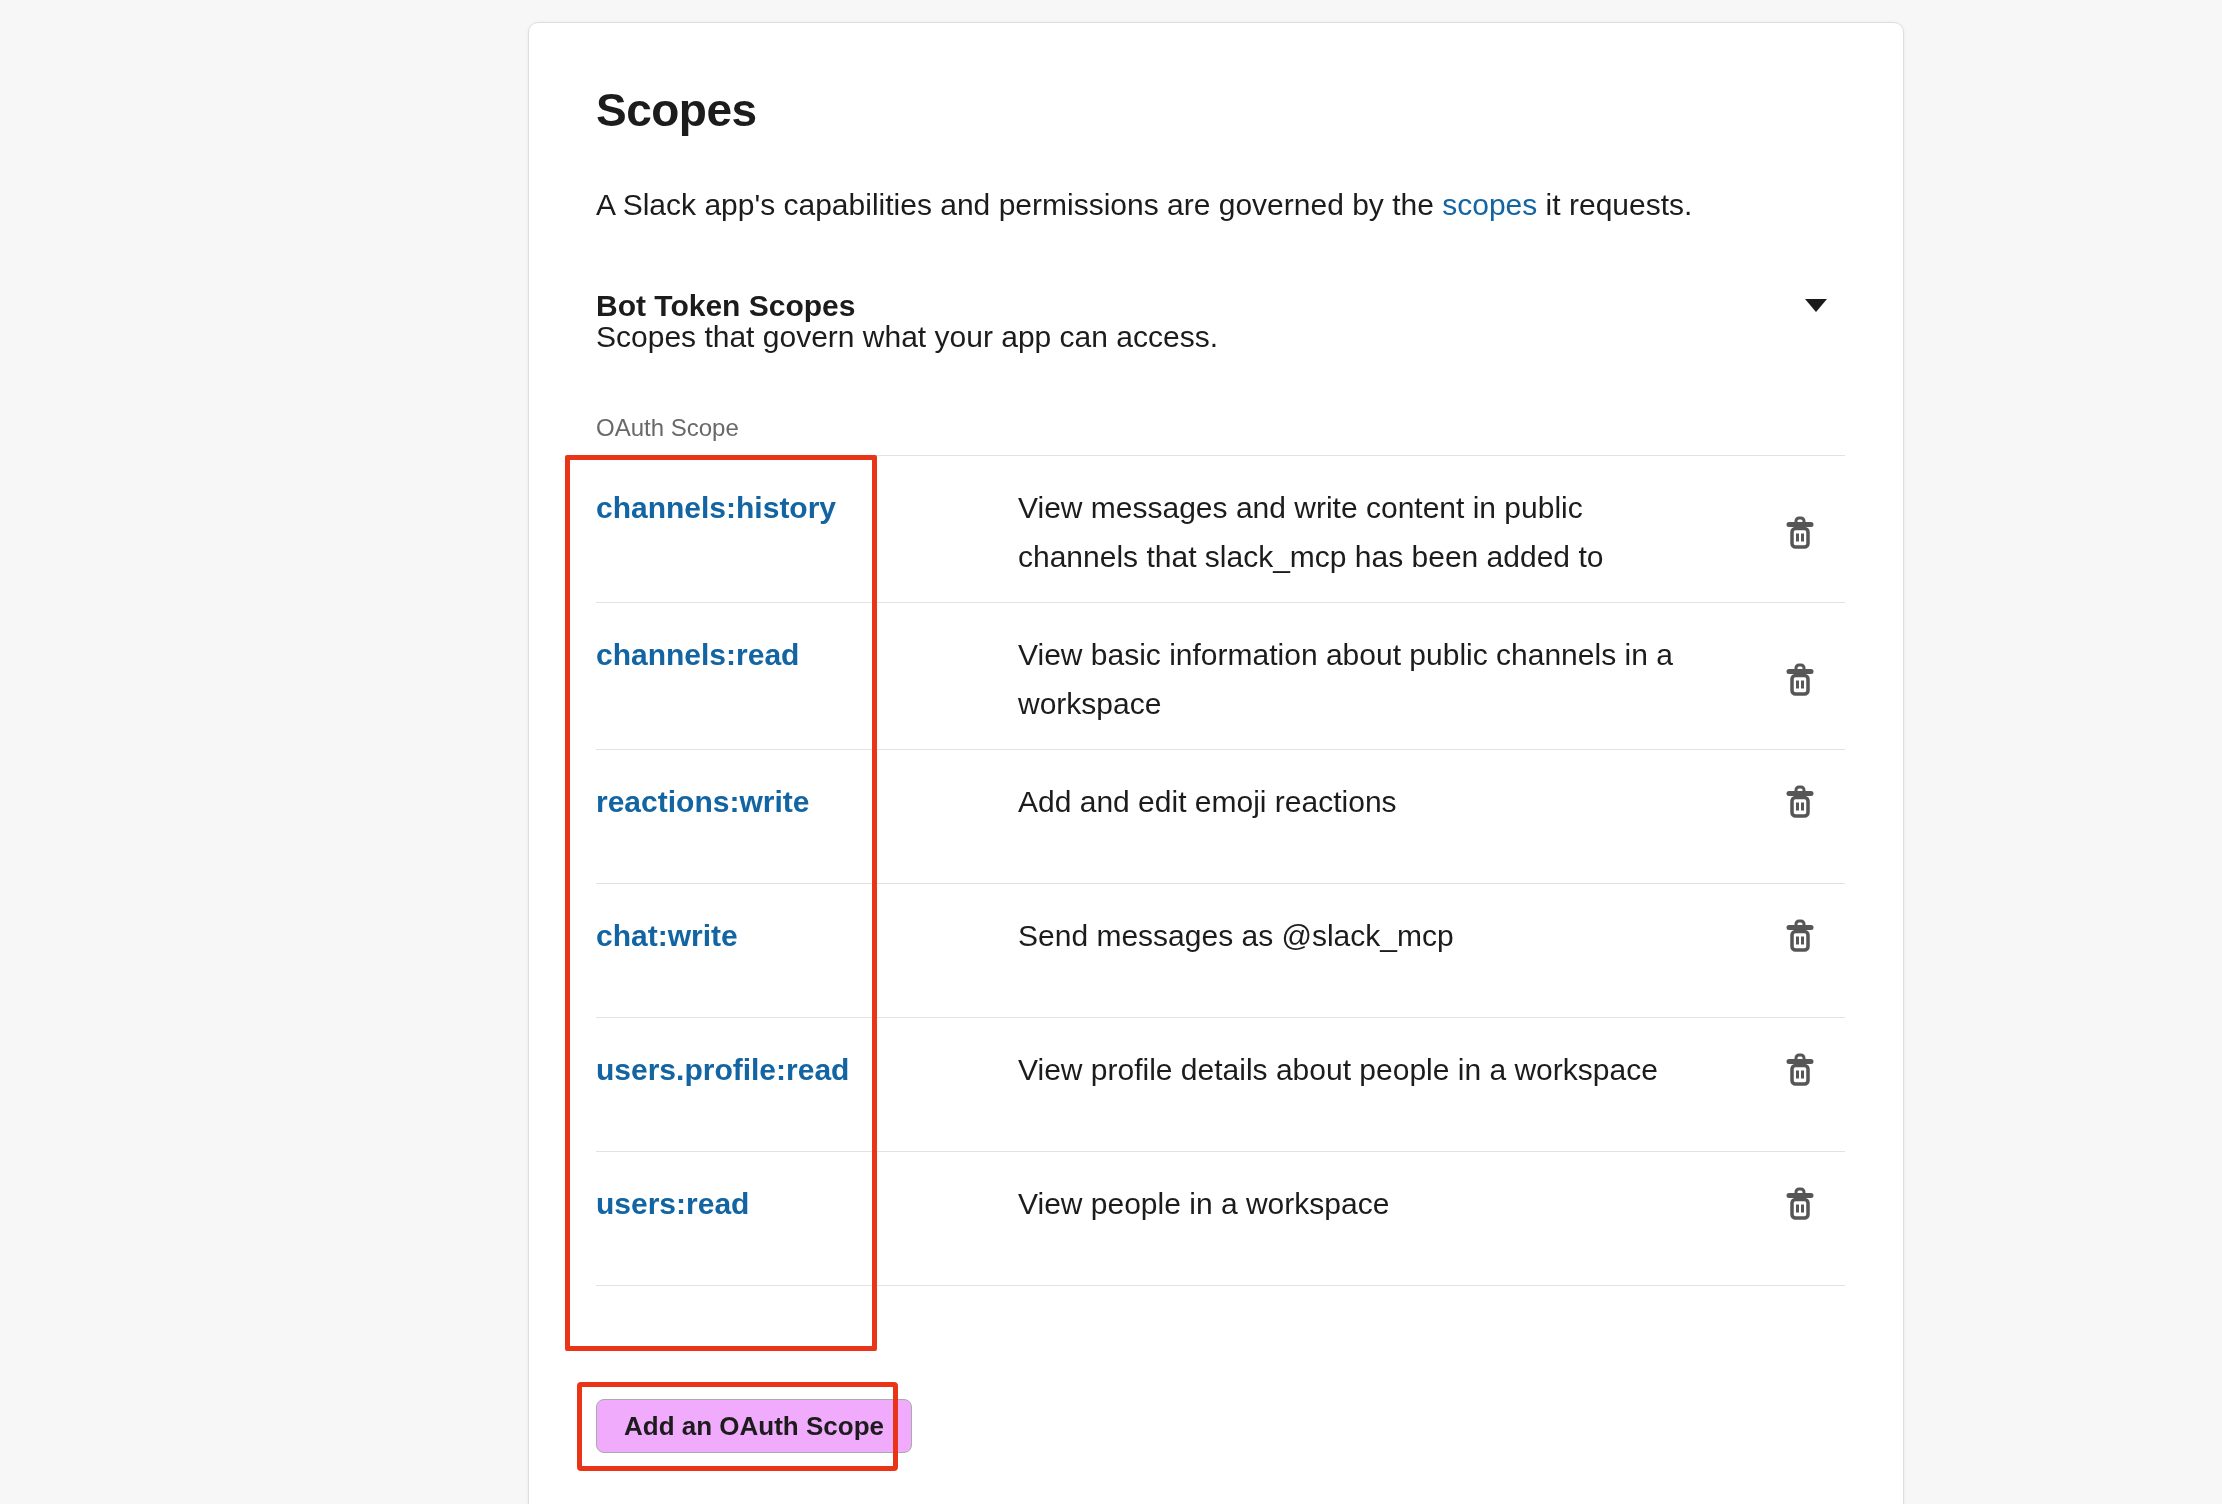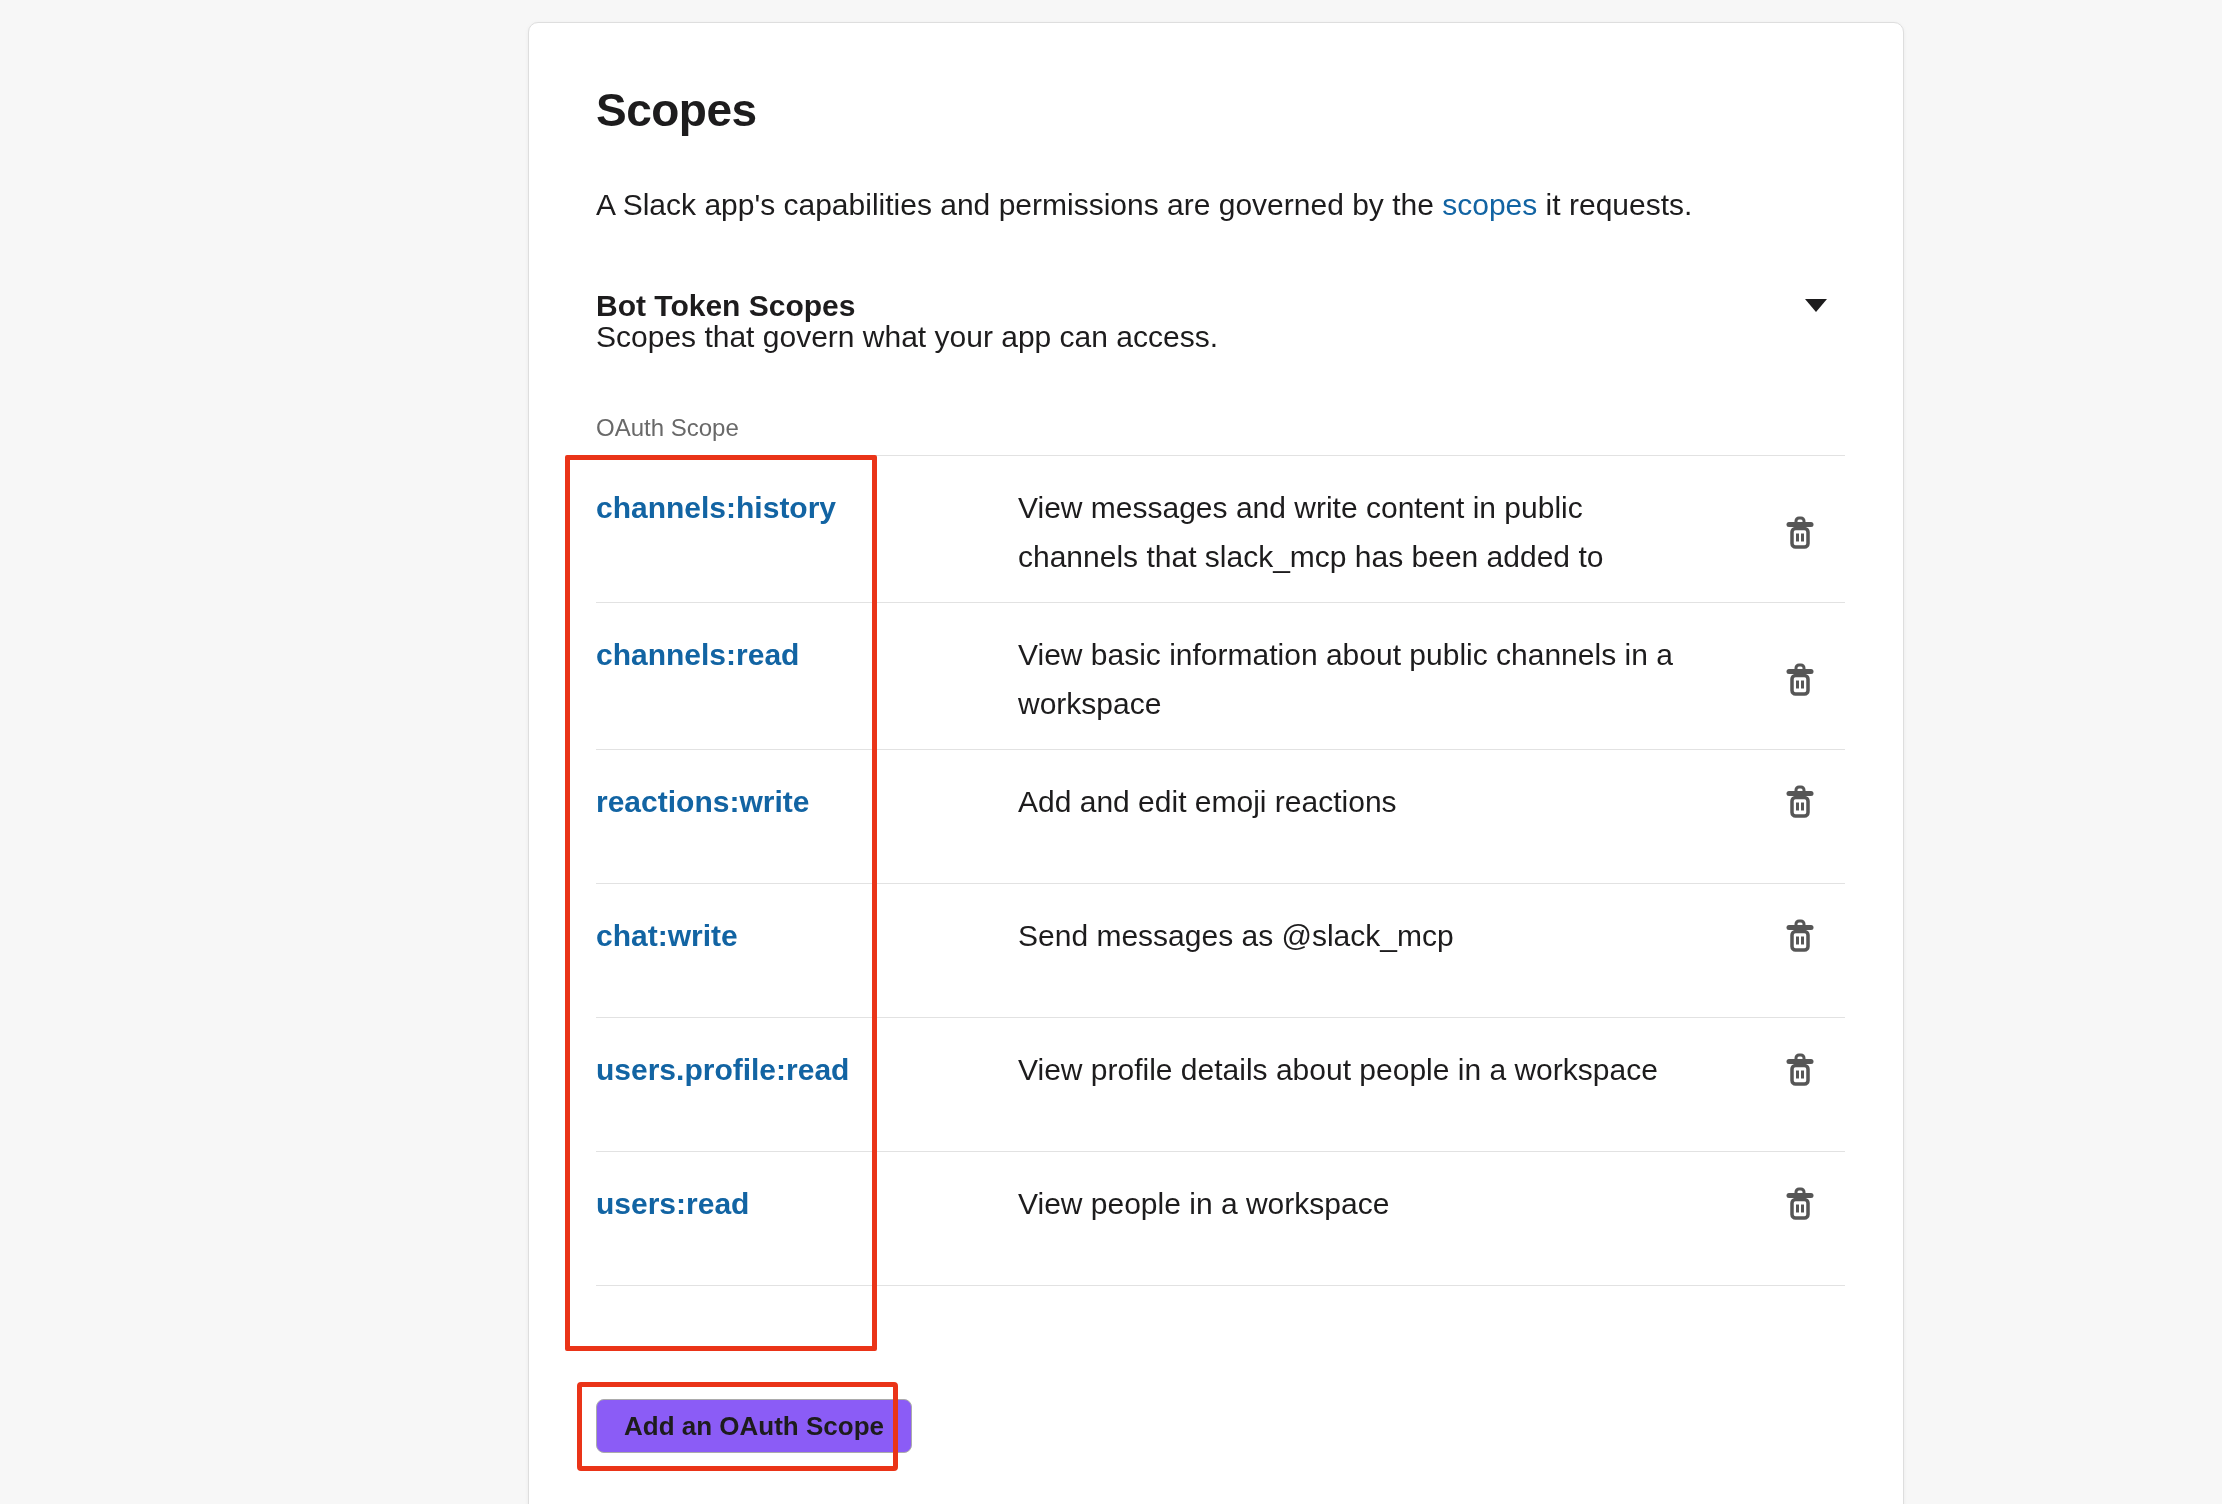--- a/index.html
+++ b/index.html
@@ -81,21 +81,21 @@
     font-size:30px;line-height:49px;color:var(--text);
   }
   .del{
     display:flex;align-items:center;justify-content:flex-end;
     padding-right:28px;cursor:pointer;
   }
   .del svg{display:block;}
   .add-btn{
     position:absolute;left:596px;top:1399px;
     height:54px;padding:0 27px;
-    background:#8b5cf6;
+    background:#f0abfc;
     border:1px solid #ababab;
     border-radius:8px;
     font-family:inherit;
     font-size:26px;font-weight:700;color:var(--text);
     line-height:52px;cursor:pointer;
   }
   .annotation{
     position:absolute;
     border:5px solid var(--annotation);
     background:transparent;

